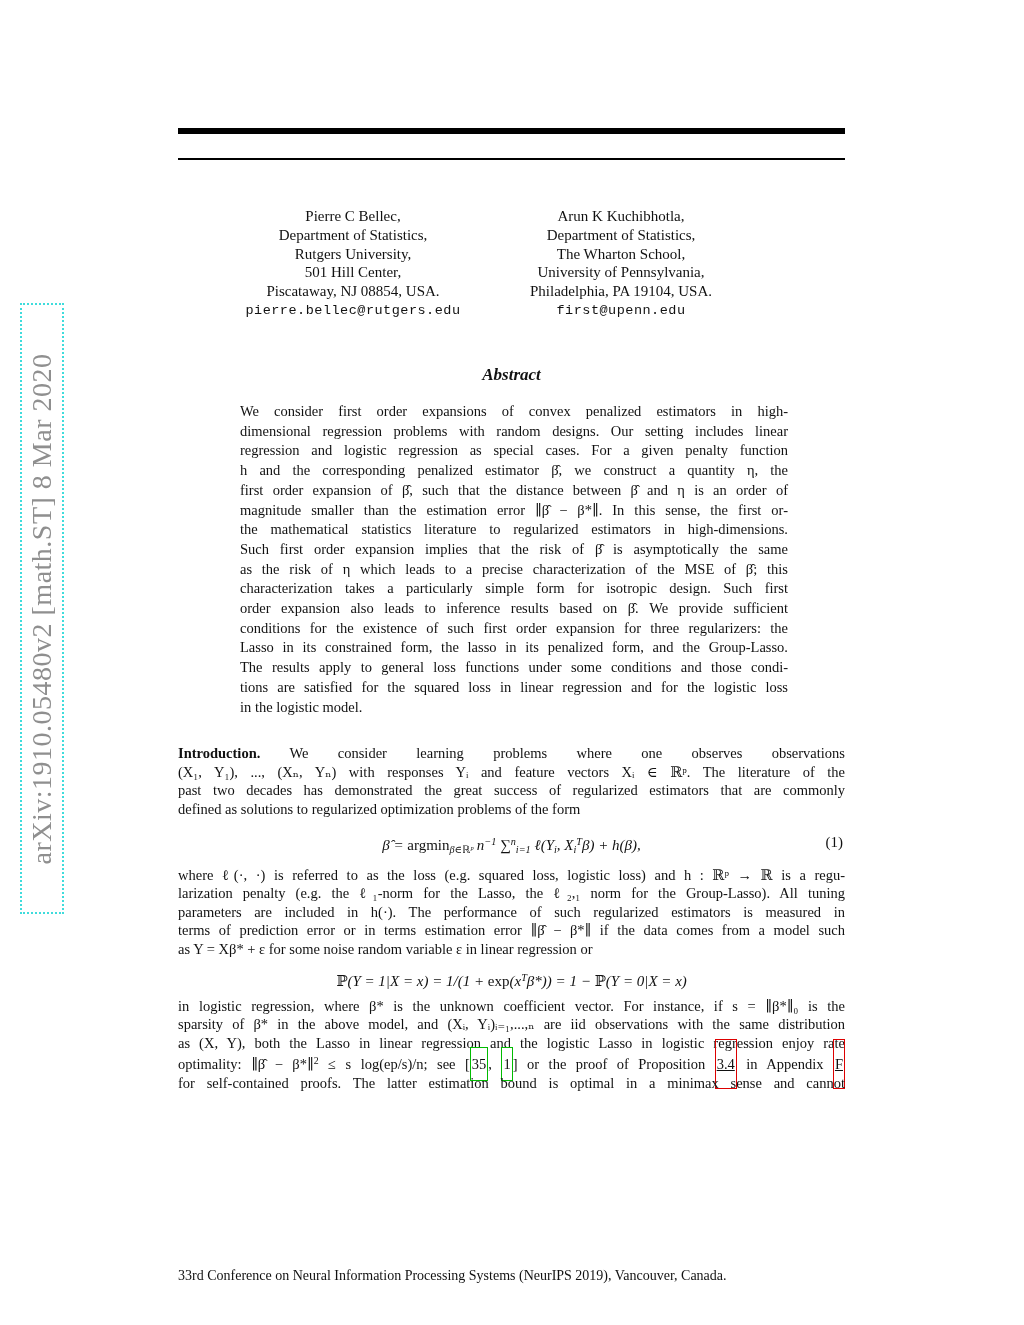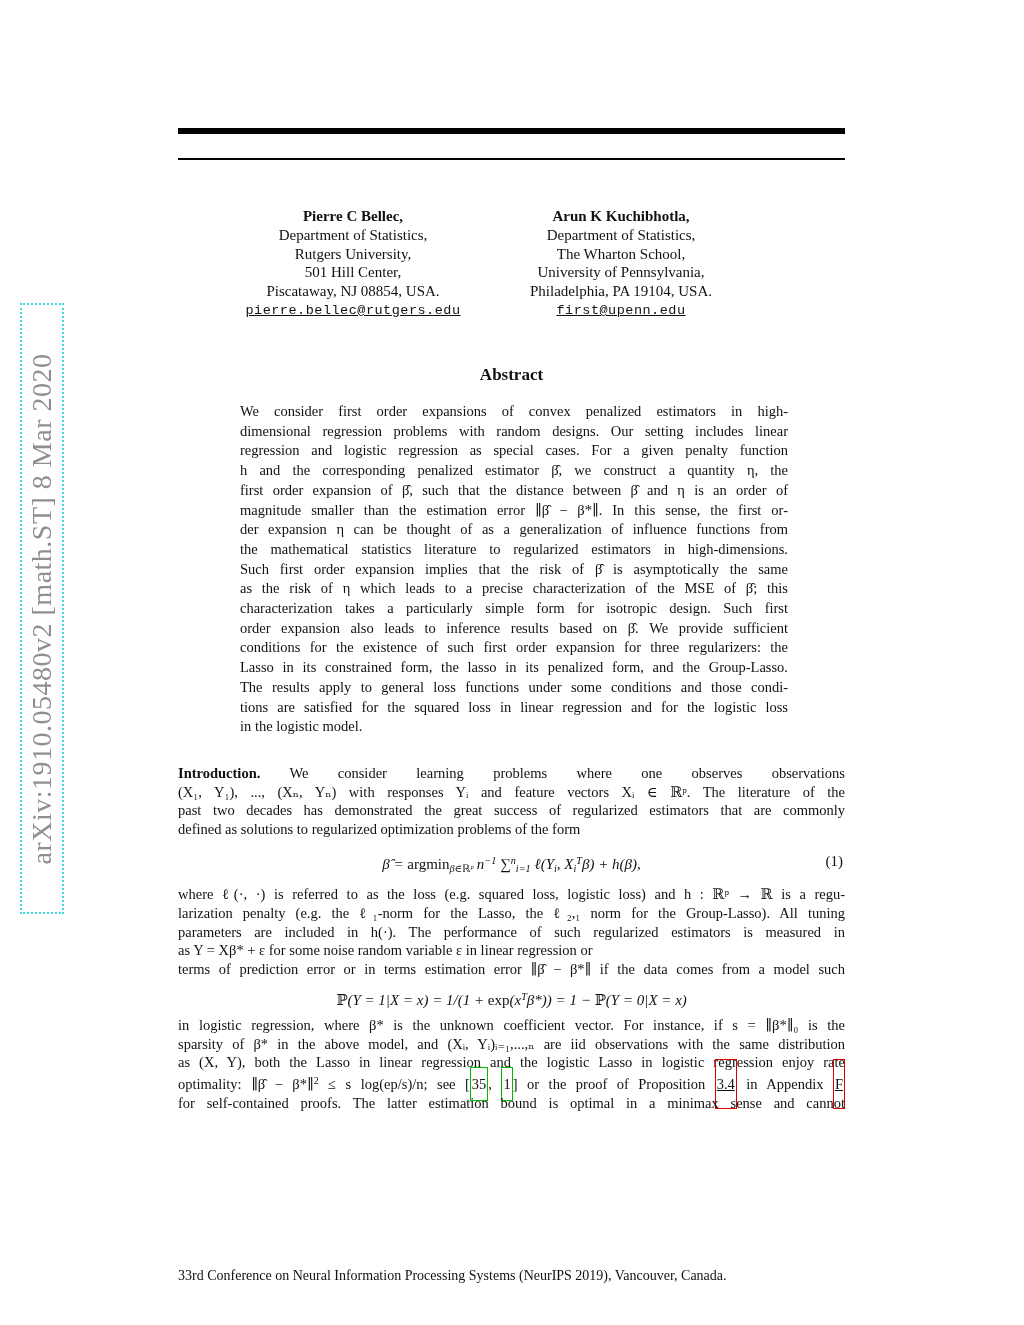--- a/index.html
+++ b/index.html
@@ -16,26 +16,26 @@
   .rule-thin  { margin-top:24px;  height:2px; background:#000; }
 
   .title { margin-top:30px; text-align:center; font-weight:bold;
            font-size:27px; line-height:31px; }
 
   .authors { position:relative; margin-top:47px; height:113px;
              font-size:15px; line-height:18.8px; }
   .author  { position:absolute; width:270px; text-align:center; top:0; }
   .author.a1 { left:40px; }
   .author.a2 { left:308px; }
-  .author-name { font-weight:bold; }
+  .author-name { font-weight:normal; }
   .author-email { font-family:"Liberation Mono","DejaVu Sans Mono",monospace;
-                  font-size:13.5px; letter-spacing:0.5px; margin-top:1px;text-decoration:underline; }
+                  font-size:13.5px; letter-spacing:0.5px; margin-top:1px; }
 
   .abstract-heading { margin-top:44px; text-align:center; font-weight:bold;
-                      font-size:17px; line-height:21px; }
+                      font-size:17px; line-height:21px;font-style:italic; }
   .abstract-body { margin:17px auto 0 62px; width:548px;
                    font-size:14.5px; line-height:19.7px; }
 
   .body-para { font-size:14.5px; line-height:18.6px; }
   .para1 { margin-top:27px; }
   .para2 { margin-top:11px; }
   .para3 { margin-top:8px; }
 
   .just .tline { text-align:justify; text-align-last:justify; }
   .just .tline.tlast { text-align-last:left; }
@@ -104,21 +104,20 @@
 
     <div class="abstract-heading">Abstract</div>
 
     <div class="abstract-body just">
         <div class="tline">We consider first order expansions of convex penalized estimators in high-</div>
         <div class="tline">dimensional regression problems with random designs. Our setting includes linear</div>
         <div class="tline">regression and logistic regression as special cases.  For a given penalty function</div>
         <div class="tline">h and the corresponding penalized estimator β̂, we construct a quantity η, the</div>
         <div class="tline">first order expansion of β̂, such that the distance between β̂ and η is an order of</div>
         <div class="tline">magnitude smaller than the estimation error ∥β̂ − β*∥.  In this sense, the first or-</div>
-        <div class="tline">der expansion η can be thought of as a generalization of influence functions from</div>
         <div class="tline">the mathematical statistics literature to regularized estimators in high-dimensions.</div>
         <div class="tline">Such first order expansion implies that the risk of β̂ is asymptotically the same</div>
         <div class="tline">as the risk of η which leads to a precise characterization of the MSE of β̂; this</div>
         <div class="tline">characterization takes a particularly simple form for isotropic design.  Such first</div>
         <div class="tline">order expansion also leads to inference results based on β̂.  We provide sufficient</div>
         <div class="tline">conditions for the existence of such first order expansion for three regularizers: the</div>
         <div class="tline">Lasso in its constrained form, the lasso in its penalized form, and the Group-Lasso.</div>
         <div class="tline">The results apply to general loss functions under some conditions and those condi-</div>
         <div class="tline">tions are satisfied for the squared loss in linear regression and for the logistic loss</div>
         <div class="tline tlast">in the logistic model.</div>
@@ -133,22 +132,22 @@
 
     <div class="equation eq1">
       <span class="eq-body"><span>β̂</span><span> = </span><span class="s-rm">argmin</span><span class="s-sub">β∈ℝᵖ</span><span> n</span><span class="s-sup">−1</span><span> </span><span class="s-rm">∑</span><span class="s-sup">n</span><span class="s-sub">i=1</span><span> ℓ(Y</span><span class="s-sub">i</span><span>, X</span><span class="s-sub">i</span><span class="s-sup">T</span><span>β) + h(β),</span></span>
       <span class="eq-number">(1)</span>
     </div>
 
     <div class="body-para para2 just">
         <div class="tline">where ℓ(·, ·) is referred to as the loss (e.g.  squared loss, logistic loss) and h : ℝᵖ → ℝ is a regu-</div>
         <div class="tline">larization penalty (e.g.  the ℓ₁-norm for the Lasso, the ℓ₂,₁ norm for the Group-Lasso).  All tuning</div>
         <div class="tline">parameters are included in h(·).  The performance of such regularized estimators is measured in</div>
+        <div class="tline">terms of prediction error or in terms estimation error ∥β̂ − β*∥ if the data comes from a model such</div>
         <div class="tline tlast">as Y = Xβ* + ε for some noise random variable ε in linear regression or</div>
-        <div class="tline">terms of prediction error or in terms estimation error ∥β̂ − β*∥ if the data comes from a model such</div>
       </div>
 
     <div class="equation eq2">
       <span class="eq-body"><span class="s-rm">ℙ</span><span>(Y = 1|X = x) = 1/(1 + </span><span class="s-rm">exp</span><span>(x</span><span class="s-sup">T</span><span>β*)) = 1 − </span><span class="s-rm">ℙ</span><span>(Y = 0|X = x)</span></span>
     </div>
 
     <div class="body-para para3 just">
         <div class="tline">in logistic regression, where β* is the unknown coefficient vector. For instance, if s = ∥β*∥₀ is the</div>
         <div class="tline">sparsity of β* in the above model, and (Xᵢ, Yᵢ)ᵢ₌₁,...,ₙ are iid observations with the same distribution</div>
         <div class="tline">as (X, Y), both the Lasso in linear regression and the logistic Lasso in logistic regression enjoy rate</div>

